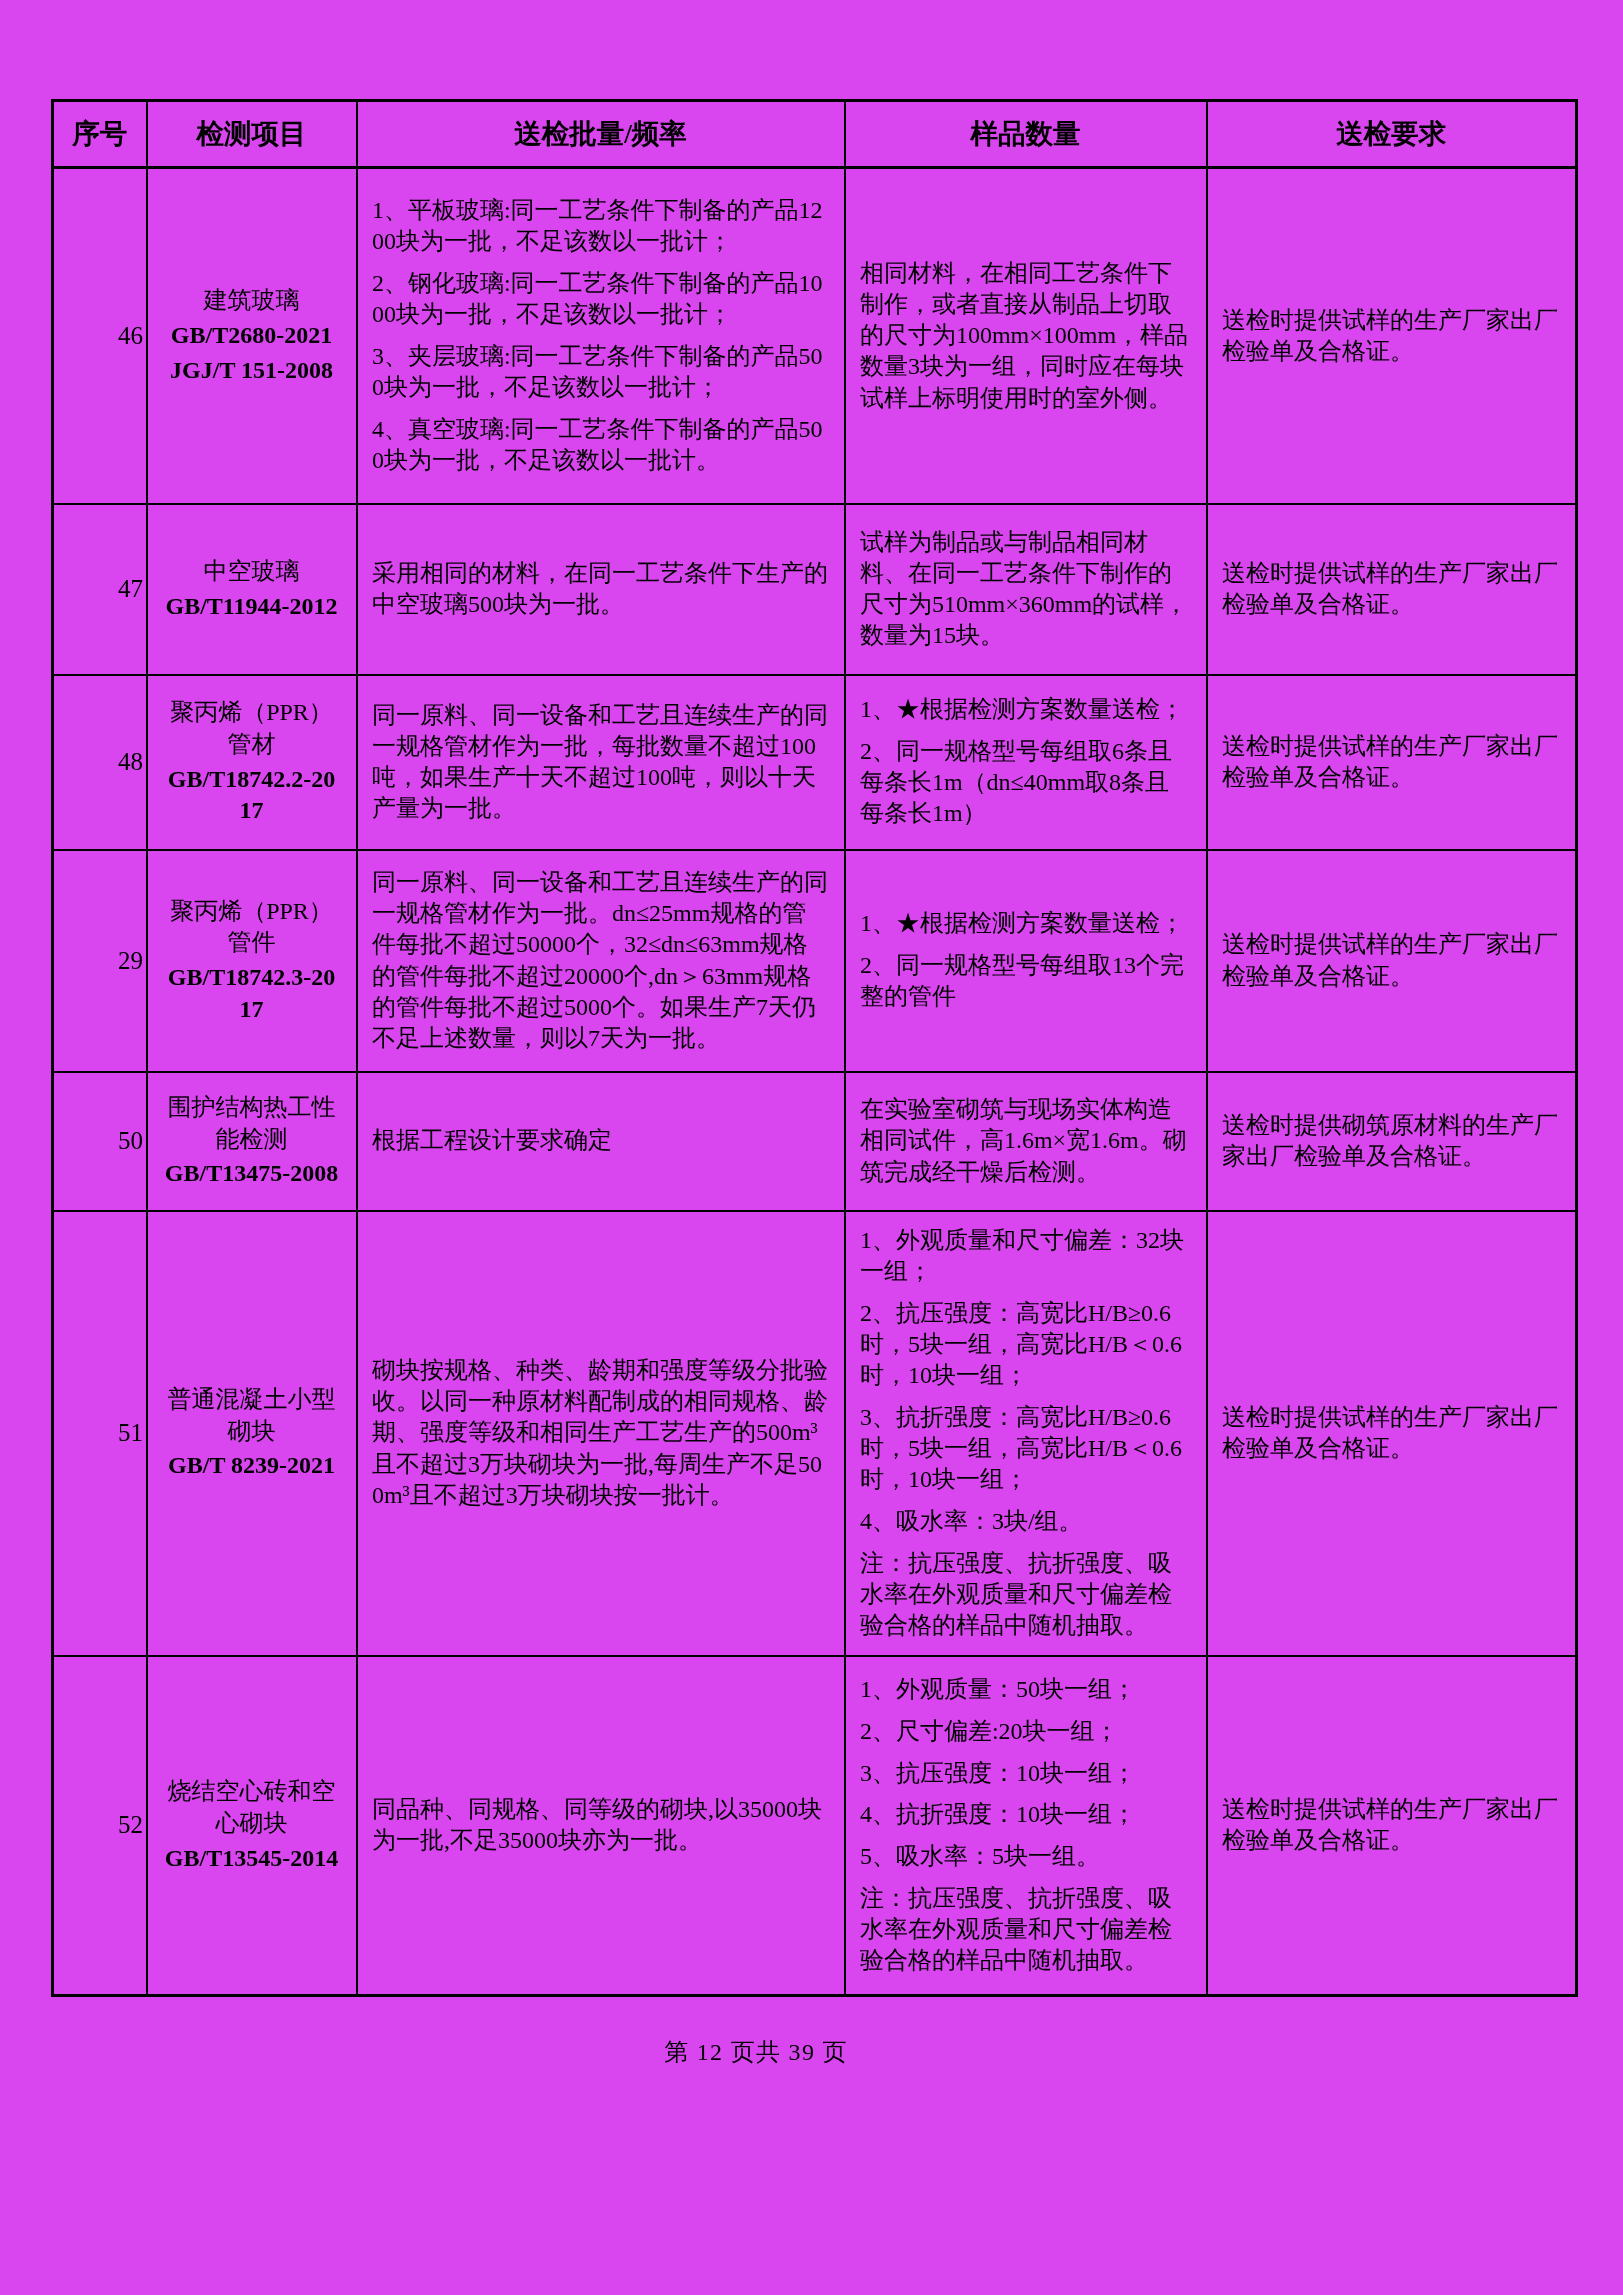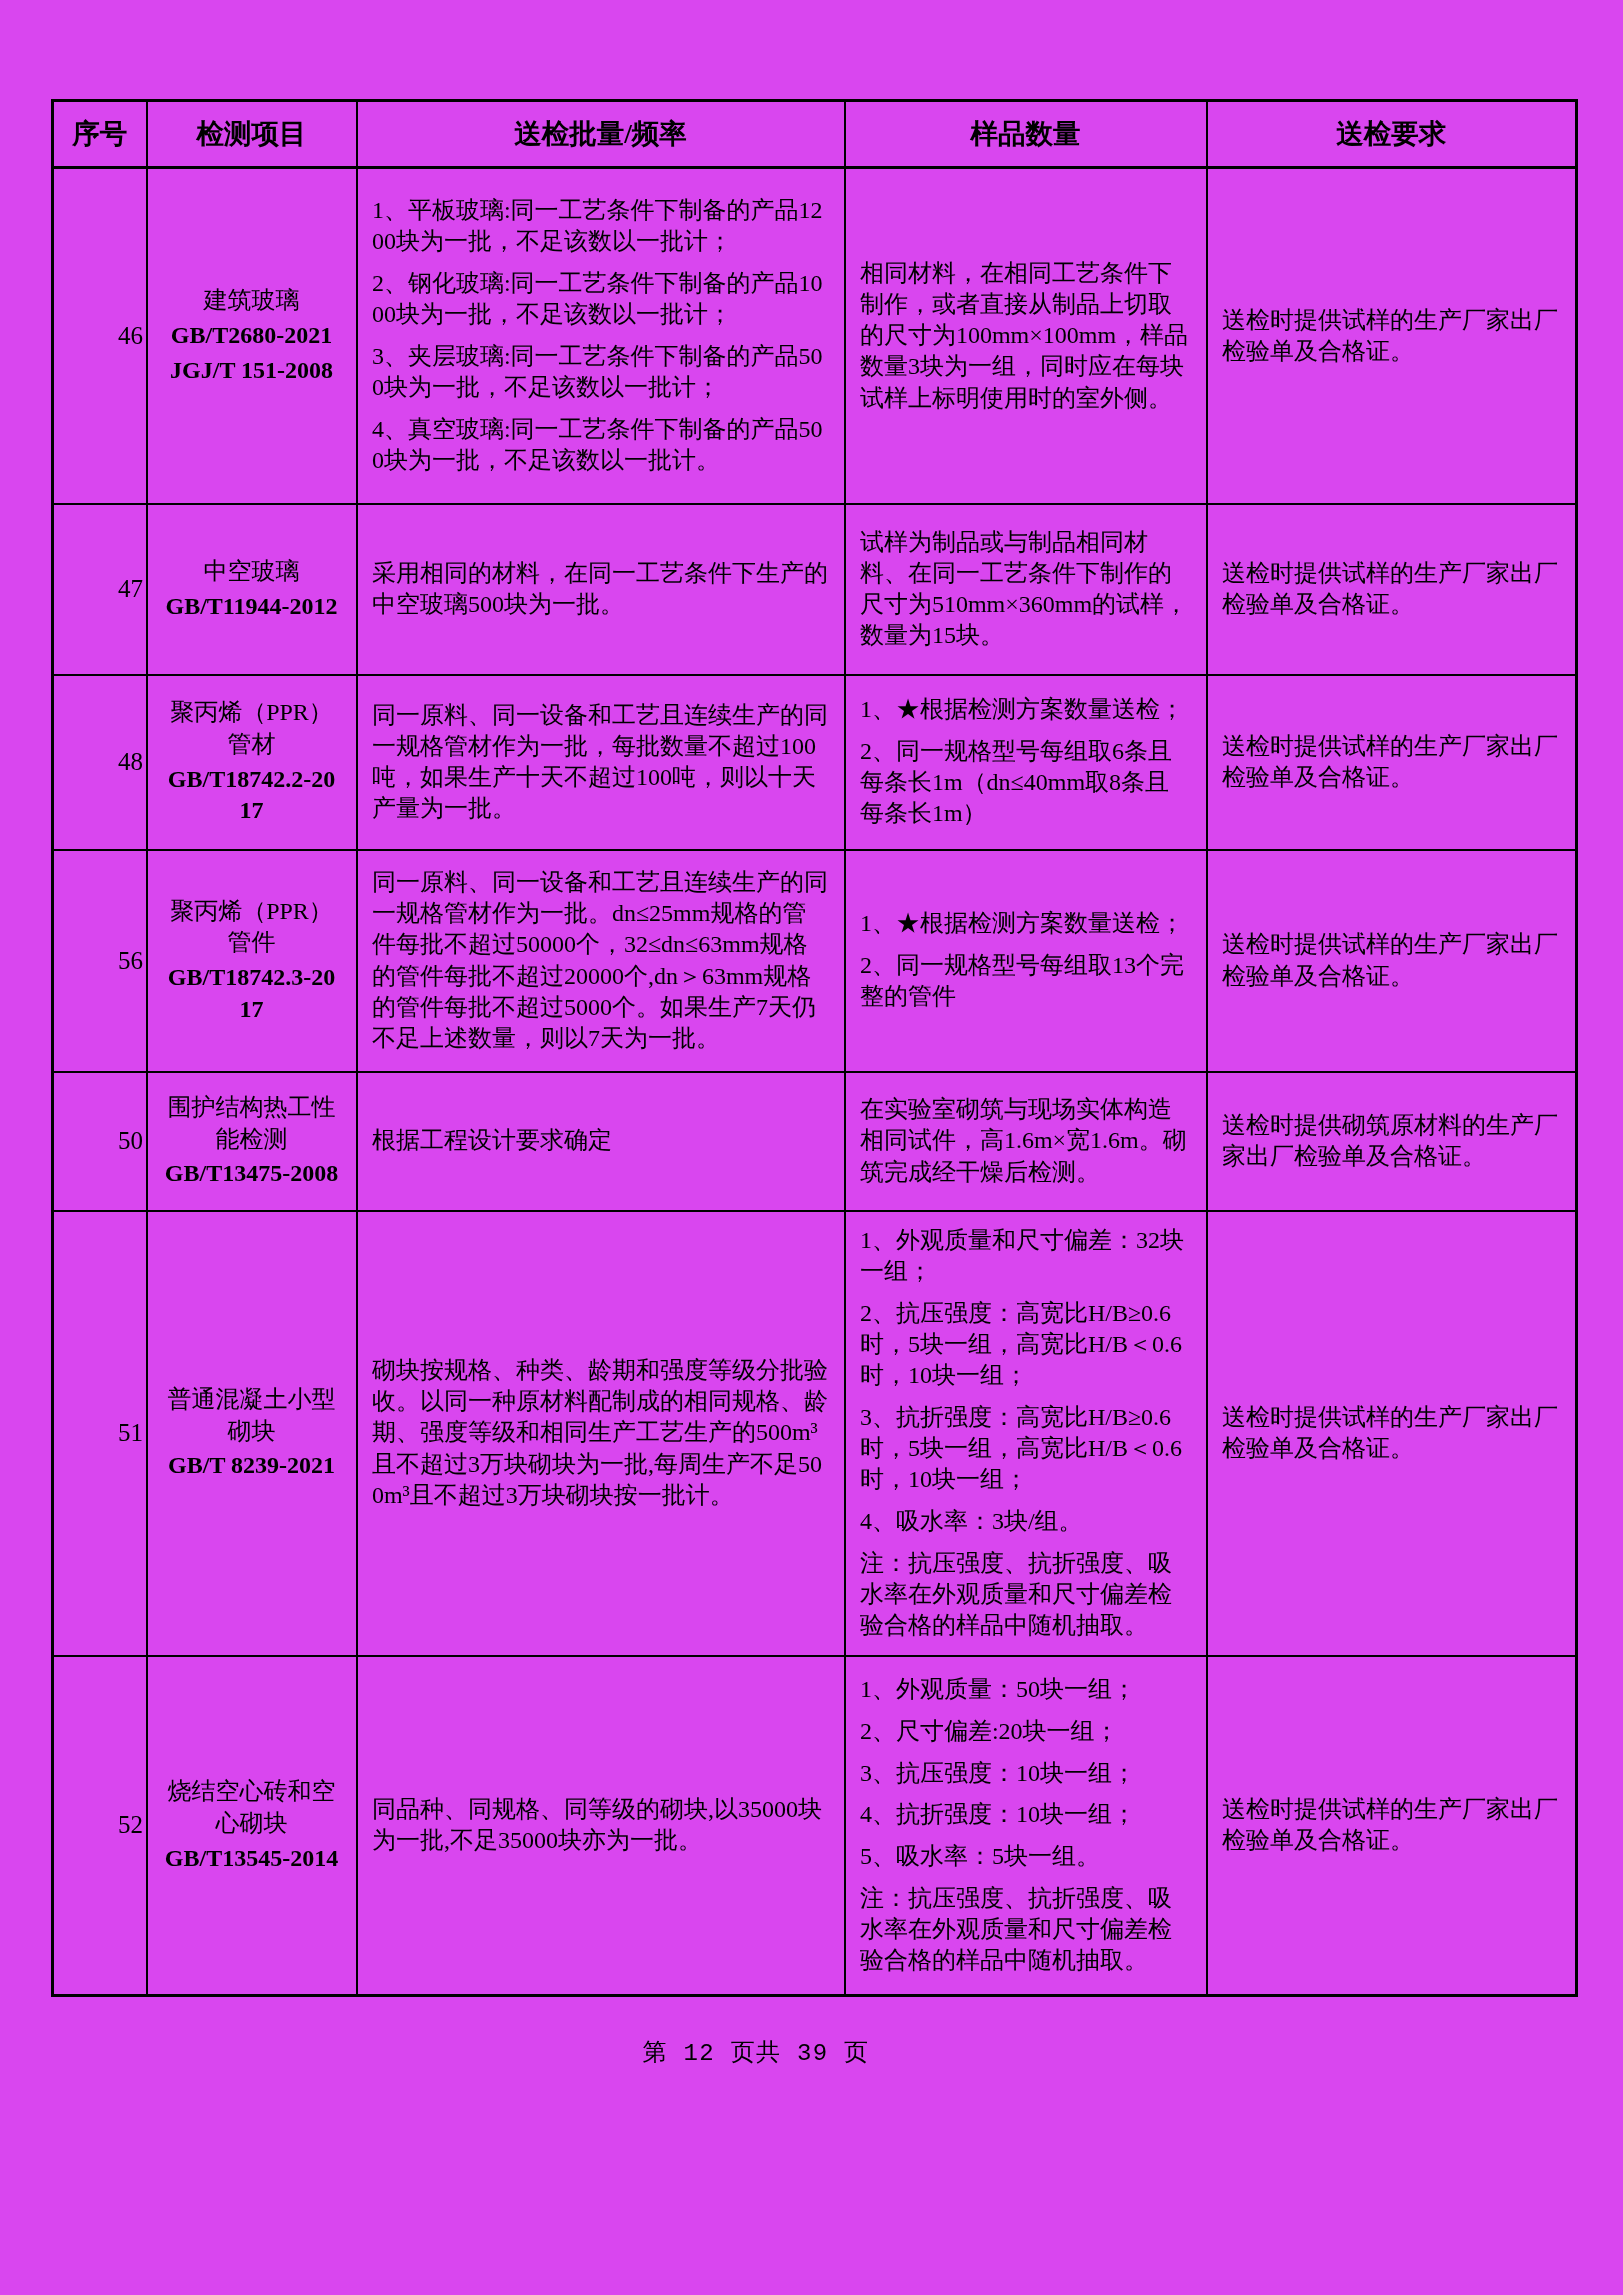--- a/index.html
+++ b/index.html
@@ -64,21 +64,20 @@
   td.c-sample .para + .para{margin-top:10.5px;}
   td.center{}
   .para{margin:0;}
 
   .footer{
     position:absolute;
     left:0;top:2036px;width:1512px;
     text-align:center;
     font-size:24px;
     letter-spacing:1.3px;
-    font-family:Liberation Mono, monospace;
   }
 </style>
 </head>
 <body>
 
 <div class="sheet">
 
   <table class="grid">
     <colgroup>
       <col style="width:94px">
@@ -140,21 +139,21 @@
             <div class="para">同一原料、同一设备和工艺且连续生产的同一规格管材作为一批，每批数量不超过100吨，如果生产十天不超过100吨，则以十天产量为一批。</div>
           </td>
       <td class="c-sample">
             <div class="para">1、★根据检测方案数量送检；</div>
             <div class="para">2、同一规格型号每组取6条且每条长1m（dn≤40mm取8条且每条长1m）</div>
           </td>
       <td class="c-req">送检时提供试样的生产厂家出厂检验单及合格证。</td>
     </tr>
 
     <tr class="rh49">
-      <td class="c-serial">56</td>
+      <td class="c-serial">29</td>
       <td class="c-item">
             <div class="para">聚丙烯（PPR）管件</div>
             <div class="para">GB/T18742.3-2017</div>
           </td>
       <td class="c-batch">
             <div class="para">同一原料、同一设备和工艺且连续生产的同一规格管材作为一批。dn≤25mm规格的管件每批不超过50000个，32≤dn≤63mm规格的管件每批不超过20000个,dn＞63mm规格的管件每批不超过5000个。如果生产7天仍不足上述数量，则以7天为一批。</div>
           </td>
       <td class="c-sample">
             <div class="para">1、★根据检测方案数量送检；</div>
             <div class="para">2、同一规格型号每组取13个完整的管件</div>

